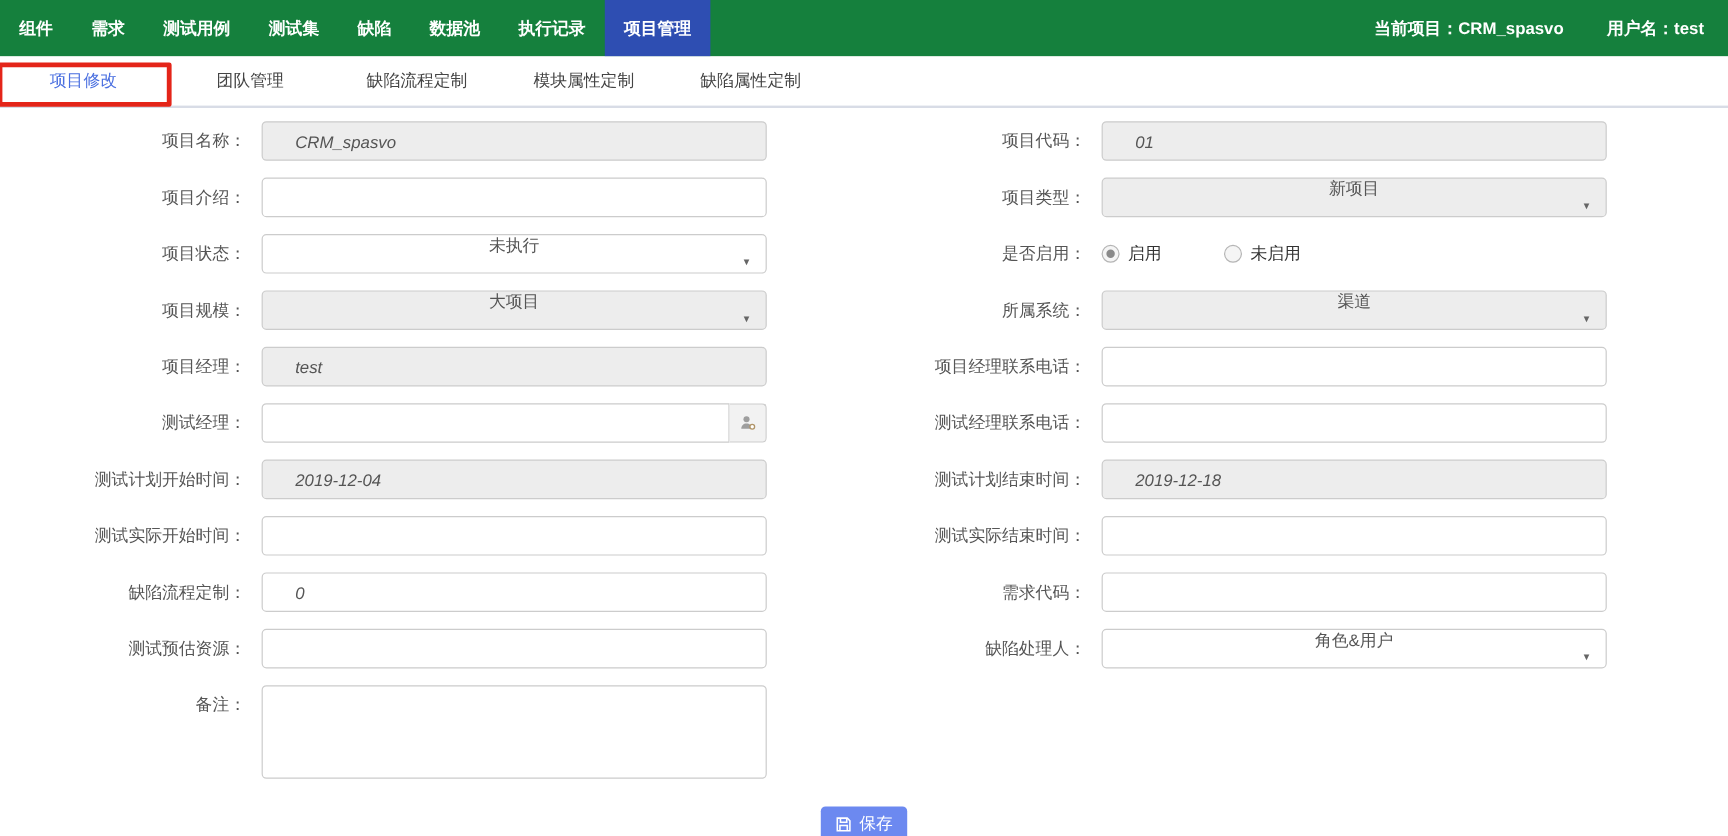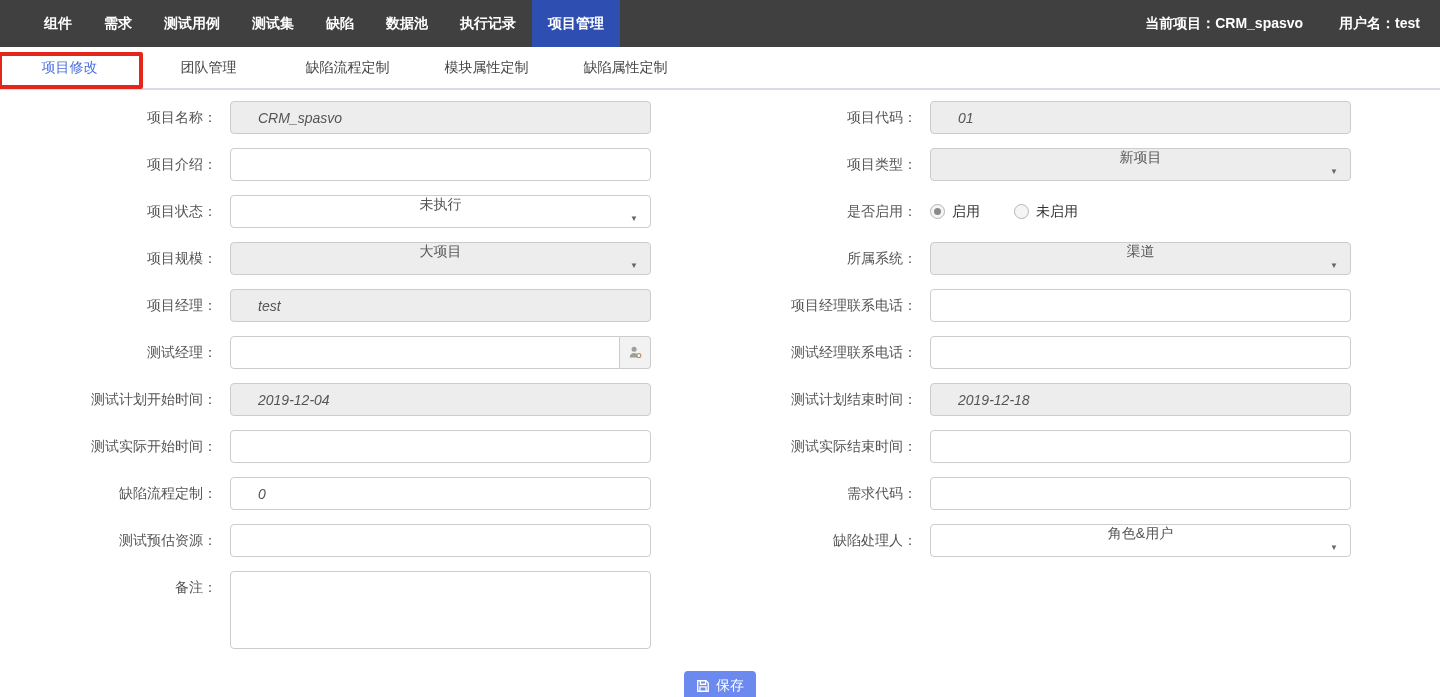--- a/index.html
+++ b/index.html
@@ -1,39 +1,39 @@
 <!DOCTYPE html>
 <html><head>
 <meta charset="utf-8">
 <style>
   * { margin:0; padding:0; box-sizing:border-box; }
   html,body { width:1440px; height:697px; background:#fff; overflow:hidden;
               font-family:"Liberation Sans","DejaVu Sans",sans-serif; }
 
   
-  .topnav { height:47px; background:#404040; display:flex; align-items:stretch; color:#fff;padding-left:28px; }
+  .topnav { height:47px; background:#15803d; display:flex; align-items:stretch; color:#fff; }
   .nav-items { display:flex; align-items:stretch; }
   .nav-item { padding:0 16px; display:flex; align-items:center; font-size:14px; font-weight:bold; cursor:pointer; }
   .nav-item.active { background:#2e4eb2; }
   .nav-right { margin-left:auto; display:flex; align-items:center; gap:36px; padding-right:20px; }
   .nav-right .nav-info { font-size:14px; font-weight:bold; cursor:pointer; }
 
   
   .tabbar { position:relative; height:43px; background:#fff; border-bottom:2px solid #d8dce6;
             display:flex; align-items:stretch; padding-left:0; }
   .tab { width:139px; display:flex; align-items:center; justify-content:center;
          font-size:14px; color:#444; cursor:pointer; }
   .tab.active { color:#4a6fe0; }
   .annotation-box { position:absolute; left:-2px; top:5px; width:145px; height:37px;
                     border:4px solid #e42519; border-radius:2px; pointer-events:none; }
 
   
   .form-wrap { padding-top:11px; }
   .columns { display:flex; }
-  .col-left { width:720px;margin-left:12px; }
+  .col-left { width:720px; }
   .col-right { flex:1; }
   .form-row { display:flex; align-items:flex-start; margin-bottom:14px; }
   .form-label { font-size:14px; color:#555; line-height:33px; text-align:right; flex:0 0 auto; }
   .col-left  .form-label { width:205px; }
   .col-right .form-label { width:185px; }
   .field-area { margin-left:13px; width:421px; position:relative; }
 
   .field-input { width:421px; height:33px; border:1px solid #ccc; border-radius:4px;
                  padding:0 27px; font-size:14px; color:#555; background:#fff; outline:none;
                  font-family:"Liberation Sans","DejaVu Sans",sans-serif;font-style:italic; }
@@ -48,21 +48,21 @@
   .addon-group { display:flex; width:421px; }
   .addon-group .field-input { width:390px; border-top-right-radius:0; border-bottom-right-radius:0; }
   .addon-btn { width:31px; height:33px; border:1px solid #ccc; border-left:none;
                border-top-right-radius:4px; border-bottom-right-radius:4px;
                background:#f2f2f2; display:flex; align-items:center; justify-content:center; cursor:pointer; }
 
   .field-textarea { width:421px; height:78px; border:1px solid #ccc; border-radius:4px;
                     padding:8px 12px; font-size:14px; color:#555; resize:none; outline:none;
                     font-family:"Liberation Sans","DejaVu Sans",sans-serif; }
 
-  .radio-group { display:flex; align-items:center; height:33px; gap:34px; }
+  .radio-group { display:flex; align-items:center; height:33px; gap:52px; }
   .radio-opt { display:flex; align-items:center; gap:7px; font-size:14px; color:#333; cursor:pointer; }
   .radio-circle { width:15px; height:15px; border:1px solid #b5b5b5; border-radius:50%;
                   background:#f5f5f5; position:relative; }
   .radio-circle.checked::after { content:""; position:absolute; left:3px; top:3px;
                                  width:7px; height:7px; border-radius:50%; background:#8a8a8a; }
 
   
   .save-row { display:flex; justify-content:center; margin-top:4px; }
   .save-btn { height:29px; background:#6c89f0; border:none; border-radius:4px; color:#fff;
               font-size:14px; display:flex; align-items:center; gap:6px; padding:0 12px; cursor:pointer;

